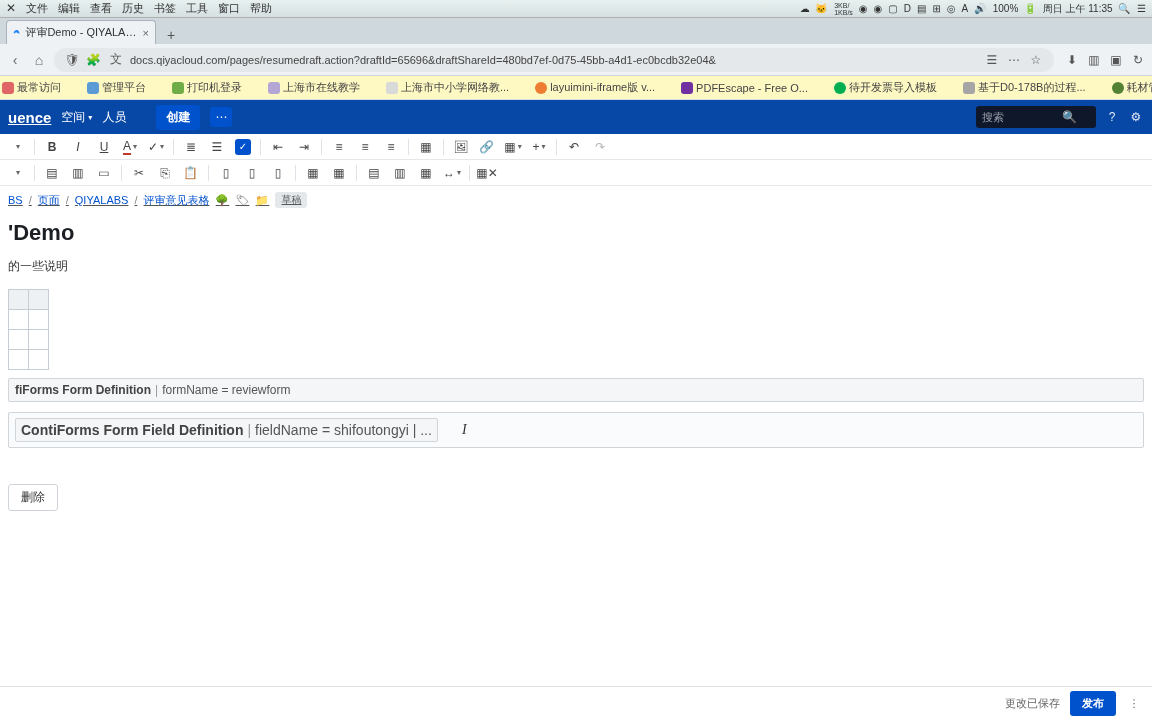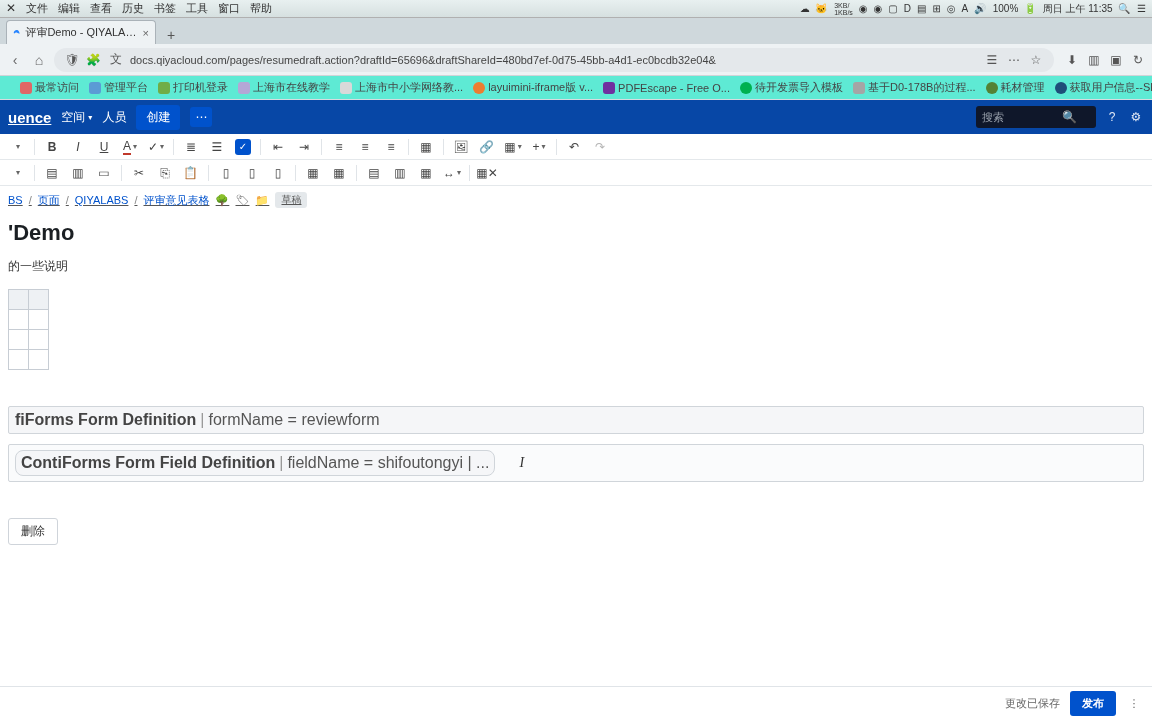--- a/index.html
+++ b/index.html
@@ -20,30 +20,30 @@
 .newtab { width:22px; height:18px; margin-left:4px; display:flex; align-items:center; justify-content:center; color:#555; font-size:14px;}
 
 
 .addr-bar { height:32px; background:#eef2f4; border-bottom:1px solid #d0d4d8; display:flex; align-items:center; padding:0 6px; gap:6px;}
 .nav-btn { width:18px; height:18px; display:flex; align-items:center; justify-content:center; color:#666; font-size:14px;}
 .addr-field { flex:1; height:24px; background:#e4e8eb; border-radius:12px; display:flex; align-items:center; padding:0 10px; gap:6px; font-size:11px; color:#444;}
 .addr-icons-right { display:flex; gap:6px; margin-left:4px; }
 .ic { width:16px; height:16px; display:inline-flex; align-items:center; justify-content:center; font-size:12px; color:#555;}
 
 
-.bookmarks { height:24px; background:#5eead4; border-bottom:1px solid #d8dcdf; display:flex; align-items:center; padding:0 20px; gap:10px; font-size:11px; color:#444; overflow:hidden;}
+.bookmarks { height:24px; background:#fef9c3; border-bottom:1px solid #d8dcdf; display:flex; align-items:center; padding:0 2px; gap:26px; font-size:11px; color:#444; overflow:hidden;}
 .bm { display:flex; align-items:center; gap:3px; white-space:nowrap; }
 .bm .bullet { width:12px; height:12px; border-radius:3px; background:#888; display:inline-block; }
 .bookmarks .spacer { flex:1; }
 
 
 .conf-bar { height:34px; background:#0747a6; color:#fff; display:flex; align-items:center; padding:0 8px; gap:10px; font-size:12px;}
 .conf-bar .brand { font-weight:bold; font-size:15px;text-decoration:underline; }
 .conf-bar .item { display:flex; align-items:center; gap:3px; cursor:pointer;}
-.conf-bar .create { background:#0052cc; padding:4px 10px; border-radius:3px; font-weight:normal; }
+.conf-bar .create { background:#0052cc; padding:4px 10px; border-radius:3px; font-weight:bold;margin-left:20px; }
 .conf-bar .more-pill { width:22px; height:20px; background:#0052cc; border-radius:3px; display:flex; align-items:center; justify-content:center; }
 .conf-bar .right { margin-left:auto; display:flex; align-items:center; gap:8px;}
 .conf-bar .search { width:120px; height:22px; background:#0f172a; border-radius:3px; display:flex; align-items:center; padding:0 6px;}
 .conf-bar .search input { background:transparent; border:none; color:#cfd9ec; font-size:11px; width:80px; outline:none;}
 .conf-bar .ic { color:#e0e8f5; }
 
 
 .tb { height:26px; background:#fff; border-bottom:1px solid #e4e8eb; display:flex; align-items:center; padding:0 6px; gap:4px;}
 .tb .btn { width:22px; height:22px; display:flex; align-items:center; justify-content:center; font-size:12px; color:#444; border-radius:3px; cursor:pointer;}
 .tb .sep { width:1px; height:16px; background:#e0e4e8; margin:0 2px;}
@@ -59,25 +59,25 @@
 
 
 .content { padding:4px 8px 8px 8px; }
 .page-title { font-size:22px; font-weight:600; color:#1b1f23; margin:2px 0 12px 0; }
 .desc { font-size:12px; color:#333; margin-bottom:14px;}
 
 .smalltable { border-collapse:collapse; }
 .smalltable td, .smalltable th { border:1px solid #c7cdd4; width:20px; height:20px; }
 .smalltable th { background:#eef1f4; }
 
-.macro-bar { margin-top:36px; border:1px solid #d0d5da; border-radius:2px; background:#f5f6f8; padding:4px 6px; font-size:16px; color:#555; display:flex; align-items:center;}
+.macro-bar { margin-top:8px; border:1px solid #d0d5da; border-radius:2px; background:#f5f6f8; padding:4px 6px; font-size:12px; color:#555; display:flex; align-items:center;}
 .macro-title { font-weight:bold; color:#444;}
 .macro-sep { margin:0 4px; color:#999;}
 .field-block { margin-top:10px; border:1px solid #d0d5da; border-radius:2px; padding:5px 6px; background:#fafbfc; display:flex; align-items:center; font-size:10px; color:#555;}
-.inline-block { display:inline-flex; border:1px solid #d0d5da; border-radius:8px; padding:3px 5px; background:#f5f6f8; font-size:16px; color:#555; }
+.inline-block { display:inline-flex; border:1px solid #d0d5da; border-radius:2px; padding:3px 5px; background:#f5f6f8; font-size:14px; color:#555; }
 .cursor-slot { margin-left:24px; font-size:14px; color:#333; font-family:serif; font-style:italic;}
 
 .delbtn { display:inline-block; border:1px solid #cfd4da; padding:4px 12px; border-radius:3px; font-size:12px; color:#333; background:#fff; margin-top:36px;}
 
 
 .footer { position:fixed; bottom:0; left:0; right:0; height:34px; border-top:1px solid #e0e4e8; background:#fff; display:flex; align-items:center; justify-content:flex-end; padding:0 10px; gap:10px; font-size:11px;}
 .footer .saved { color:#666;}
 .footer .publish { background:#0052cc; color:#fff; padding:5px 12px; border-radius:3px; font-weight:bold; cursor:pointer;}
 .footer .more { width:16px; text-align:center; color:#666;}
 input::placeholder { color:#9aa2ad; }

